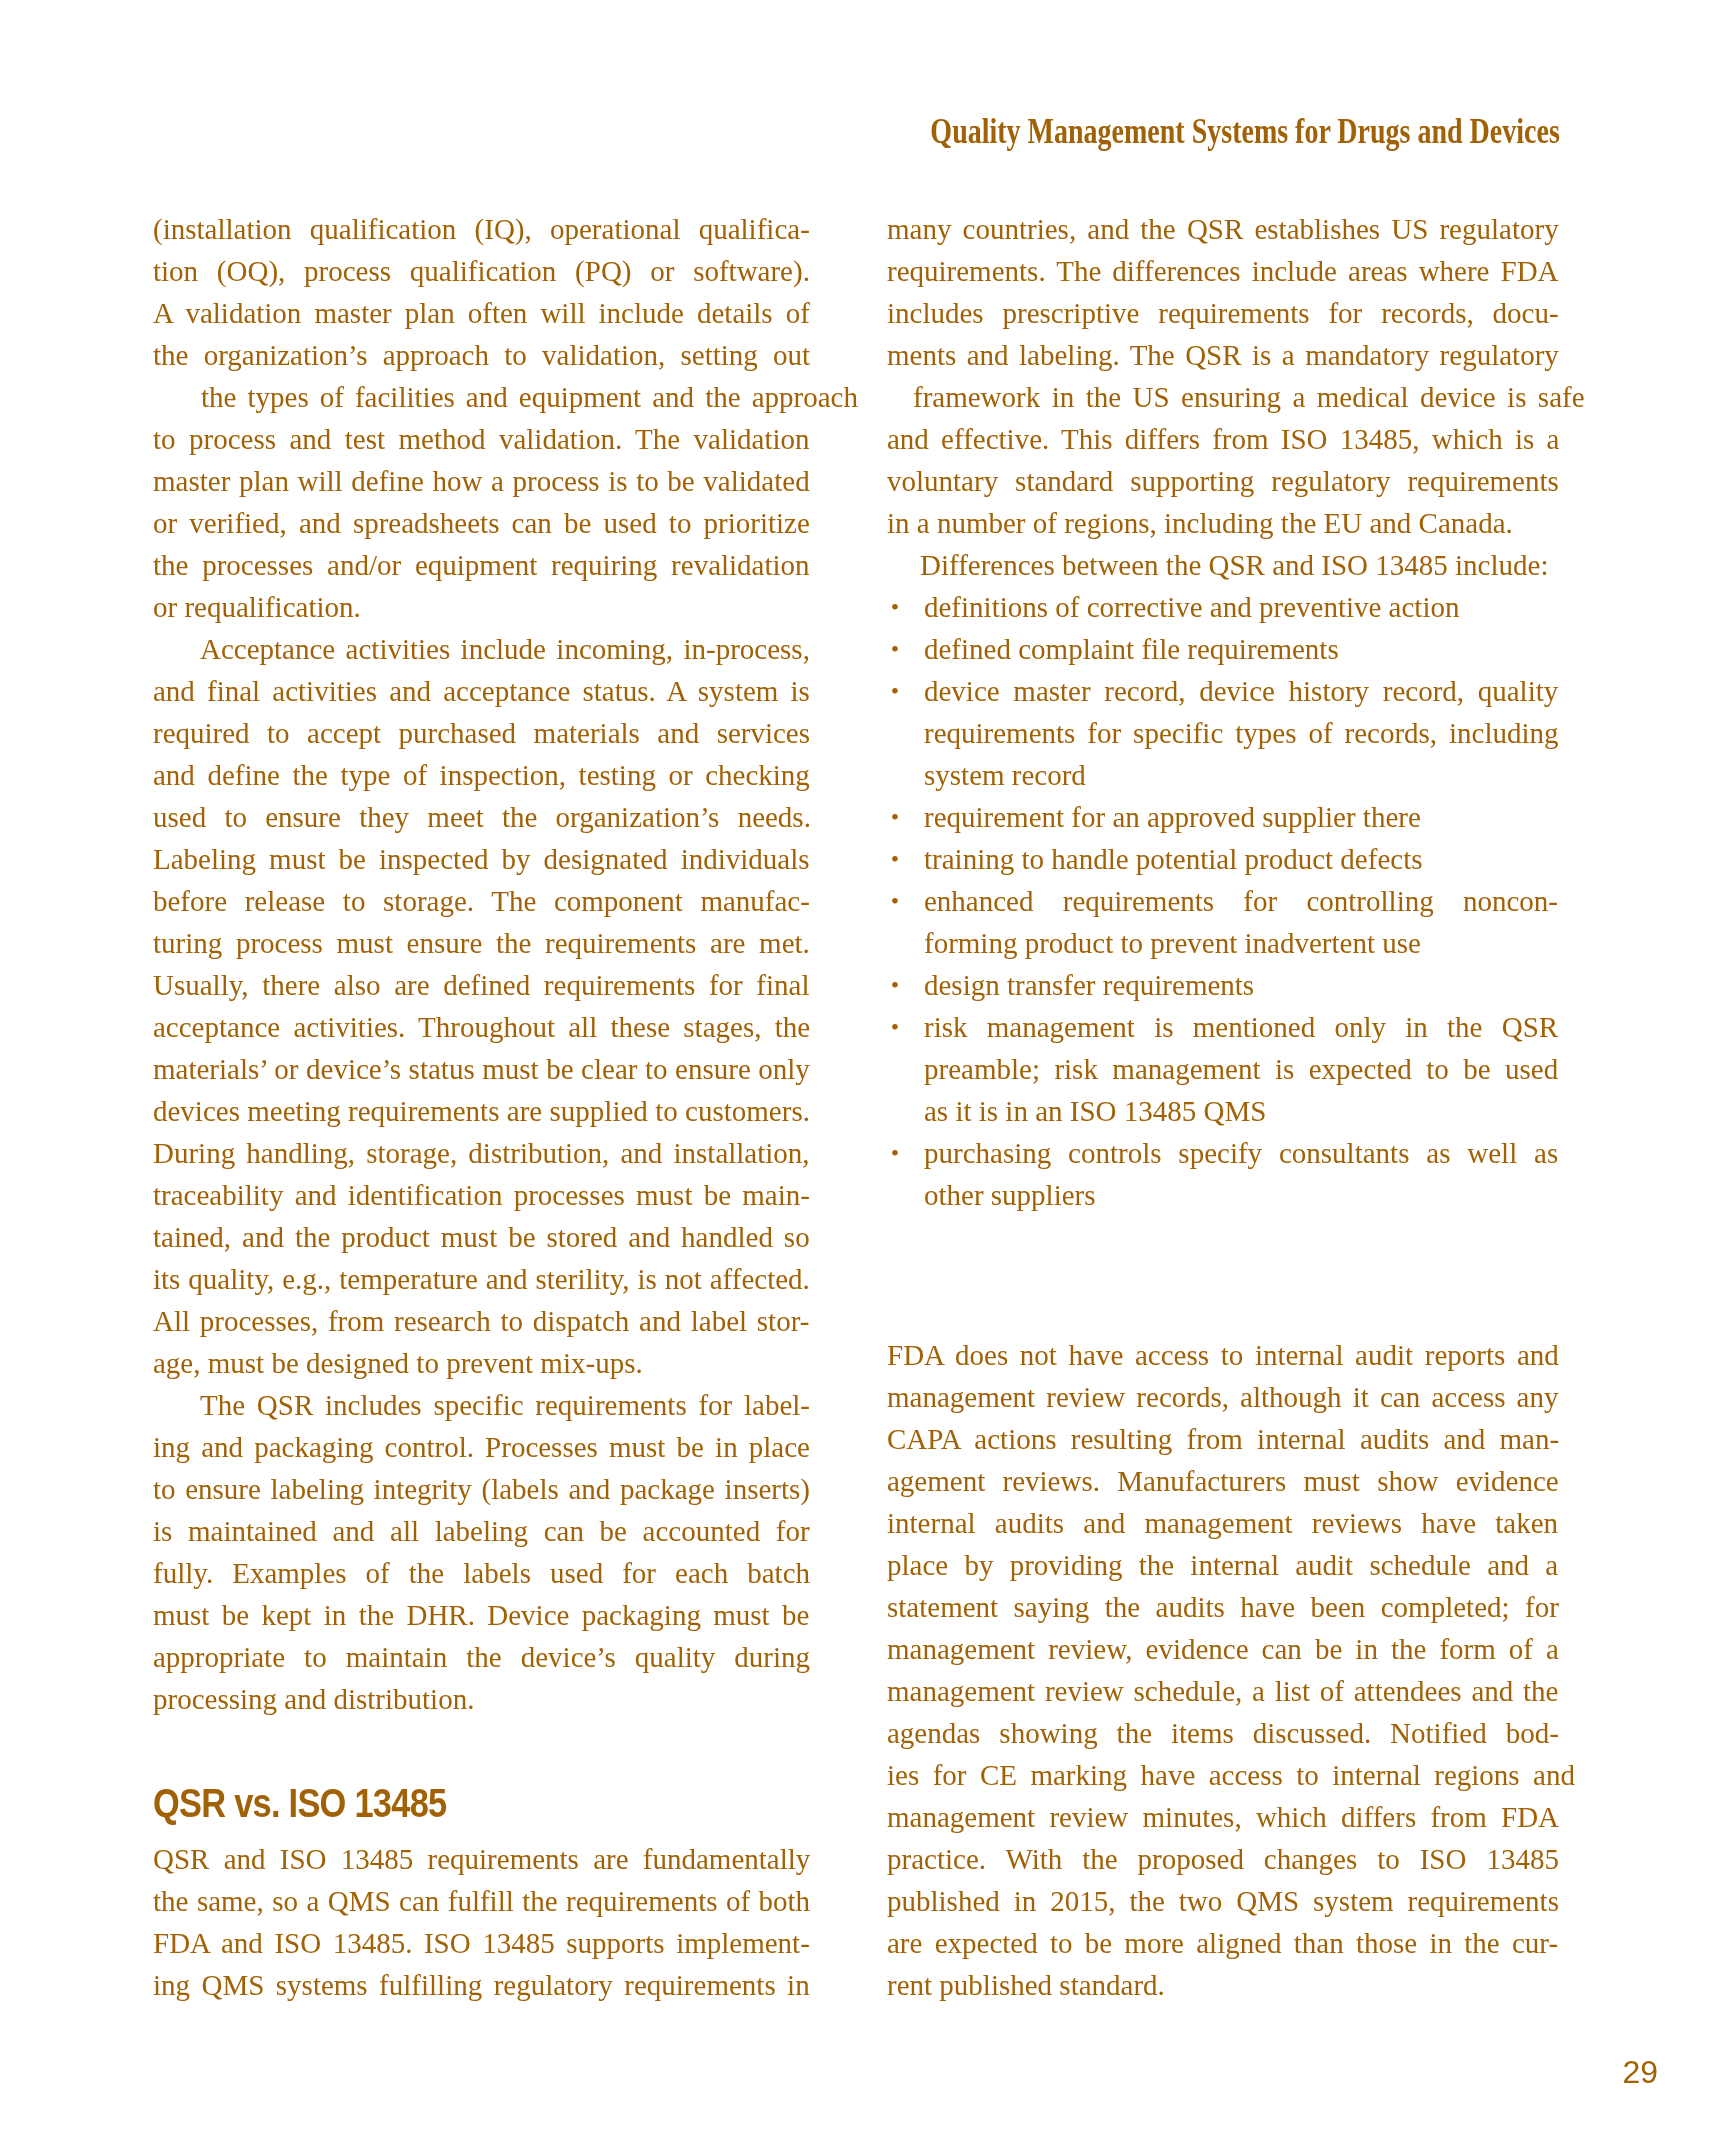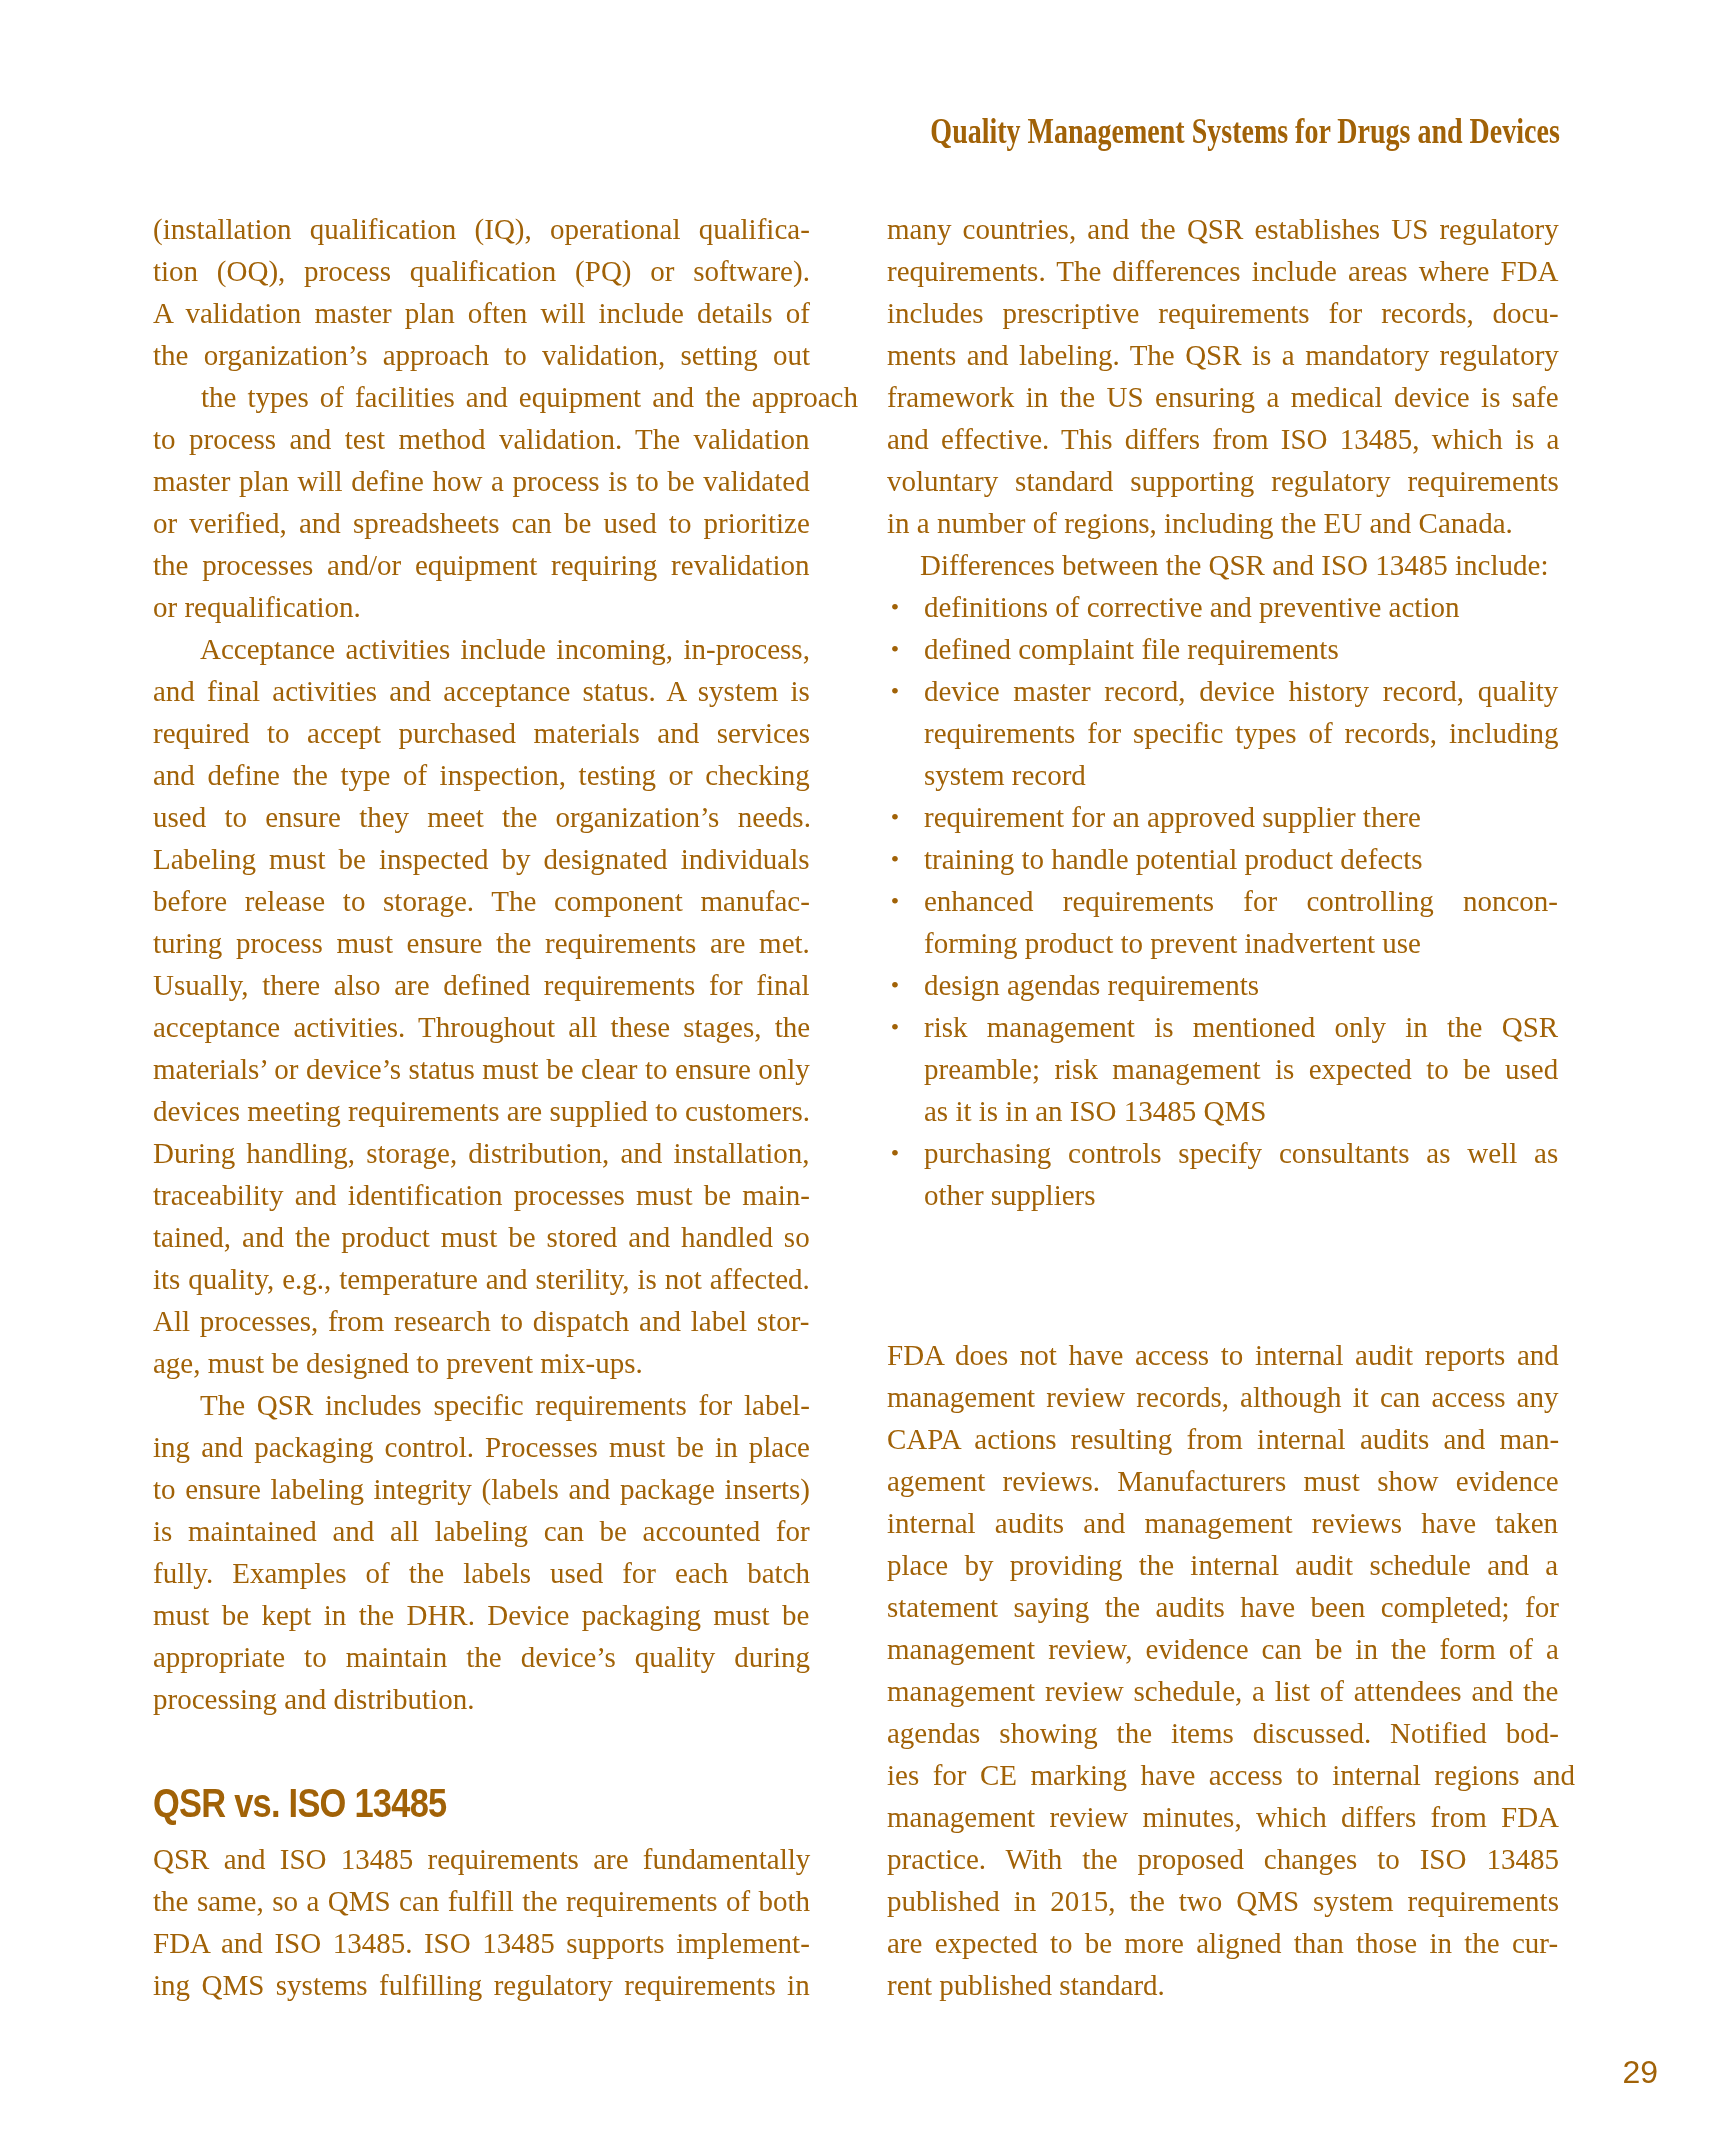--- a/index.html
+++ b/index.html
@@ -99,21 +99,21 @@
         <div class="line"><span class="lt" style="word-spacing: 4.3px;">FDA and ISO 13485. ISO 13485 supports implement-</span></div>
         <div class="line"><span class="lt" style="word-spacing: 4.2px;">ing QMS systems fulfilling regulatory requirements in</span></div>
       </div>
     </div>
   <div class="col col-right">
       <div class="para">
         <div class="line"><span class="lt" style="word-spacing: 3.9px;">many countries, and the QSR establishes US regulatory</span></div>
         <div class="line"><span class="lt" style="word-spacing: 3.8px;">requirements. The differences include areas where FDA</span></div>
         <div class="line"><span class="lt" style="word-spacing: 11.6px;">includes prescriptive requirements for records, docu-</span></div>
         <div class="line"><span class="lt" style="word-spacing: 3.2px;">ments and labeling. The QSR is a mandatory regulatory</span></div>
-        <div class="line"><span class="lt" style="word-spacing: 4.2px;">framework in the US ensuring a medical device is safe</span></div>
+        <div class="line"><span class="lt" style="word-spacing: 4.2px; margin-left: 26px;">framework in the US ensuring a medical device is safe</span></div>
         <div class="line"><span class="lt" style="word-spacing: 5px;">and effective. This differs from ISO 13485, which is a</span></div>
         <div class="line"><span class="lt" style="word-spacing: 9.7px;">voluntary standard supporting regulatory requirements</span></div>
         <div class="line"><span class="lt">in a number of regions, including the EU and Canada.</span></div>
       </div>
       <div class="para">
         <div class="line ind-sm"><span class="lt">Differences between the QSR and ISO 13485 include:</span></div>
       </div>
       <div class="bullet">
         <span class="marker">•</span>
         <div class="line"><span class="lt">definitions of corrective and preventive action</span></div>
@@ -136,21 +136,21 @@
         <span class="marker">•</span>
         <div class="line"><span class="lt">training to handle potential product defects</span></div>
       </div>
       <div class="bullet">
         <span class="marker">•</span>
         <div class="line"><span class="lt" style="word-spacing: 22px;">enhanced requirements for controlling noncon-</span></div>
         <div class="line"><span class="lt">forming product to prevent inadvertent use</span></div>
       </div>
       <div class="bullet">
         <span class="marker">•</span>
-        <div class="line"><span class="lt">design agendas requirements</span></div>
+        <div class="line"><span class="lt">design transfer requirements</span></div>
       </div>
       <div class="bullet">
         <span class="marker">•</span>
         <div class="line"><span class="lt" style="word-spacing: 12px;">risk management is mentioned only in the QSR</span></div>
         <div class="line"><span class="lt" style="word-spacing: 7.2px;">preamble; risk management is expected to be used</span></div>
         <div class="line"><span class="lt">as it is in an ISO 13485 QMS</span></div>
       </div>
       <div class="bullet">
         <span class="marker">•</span>
         <div class="line"><span class="lt" style="word-spacing: 9.6px;">purchasing controls specify consultants as well as</span></div>

